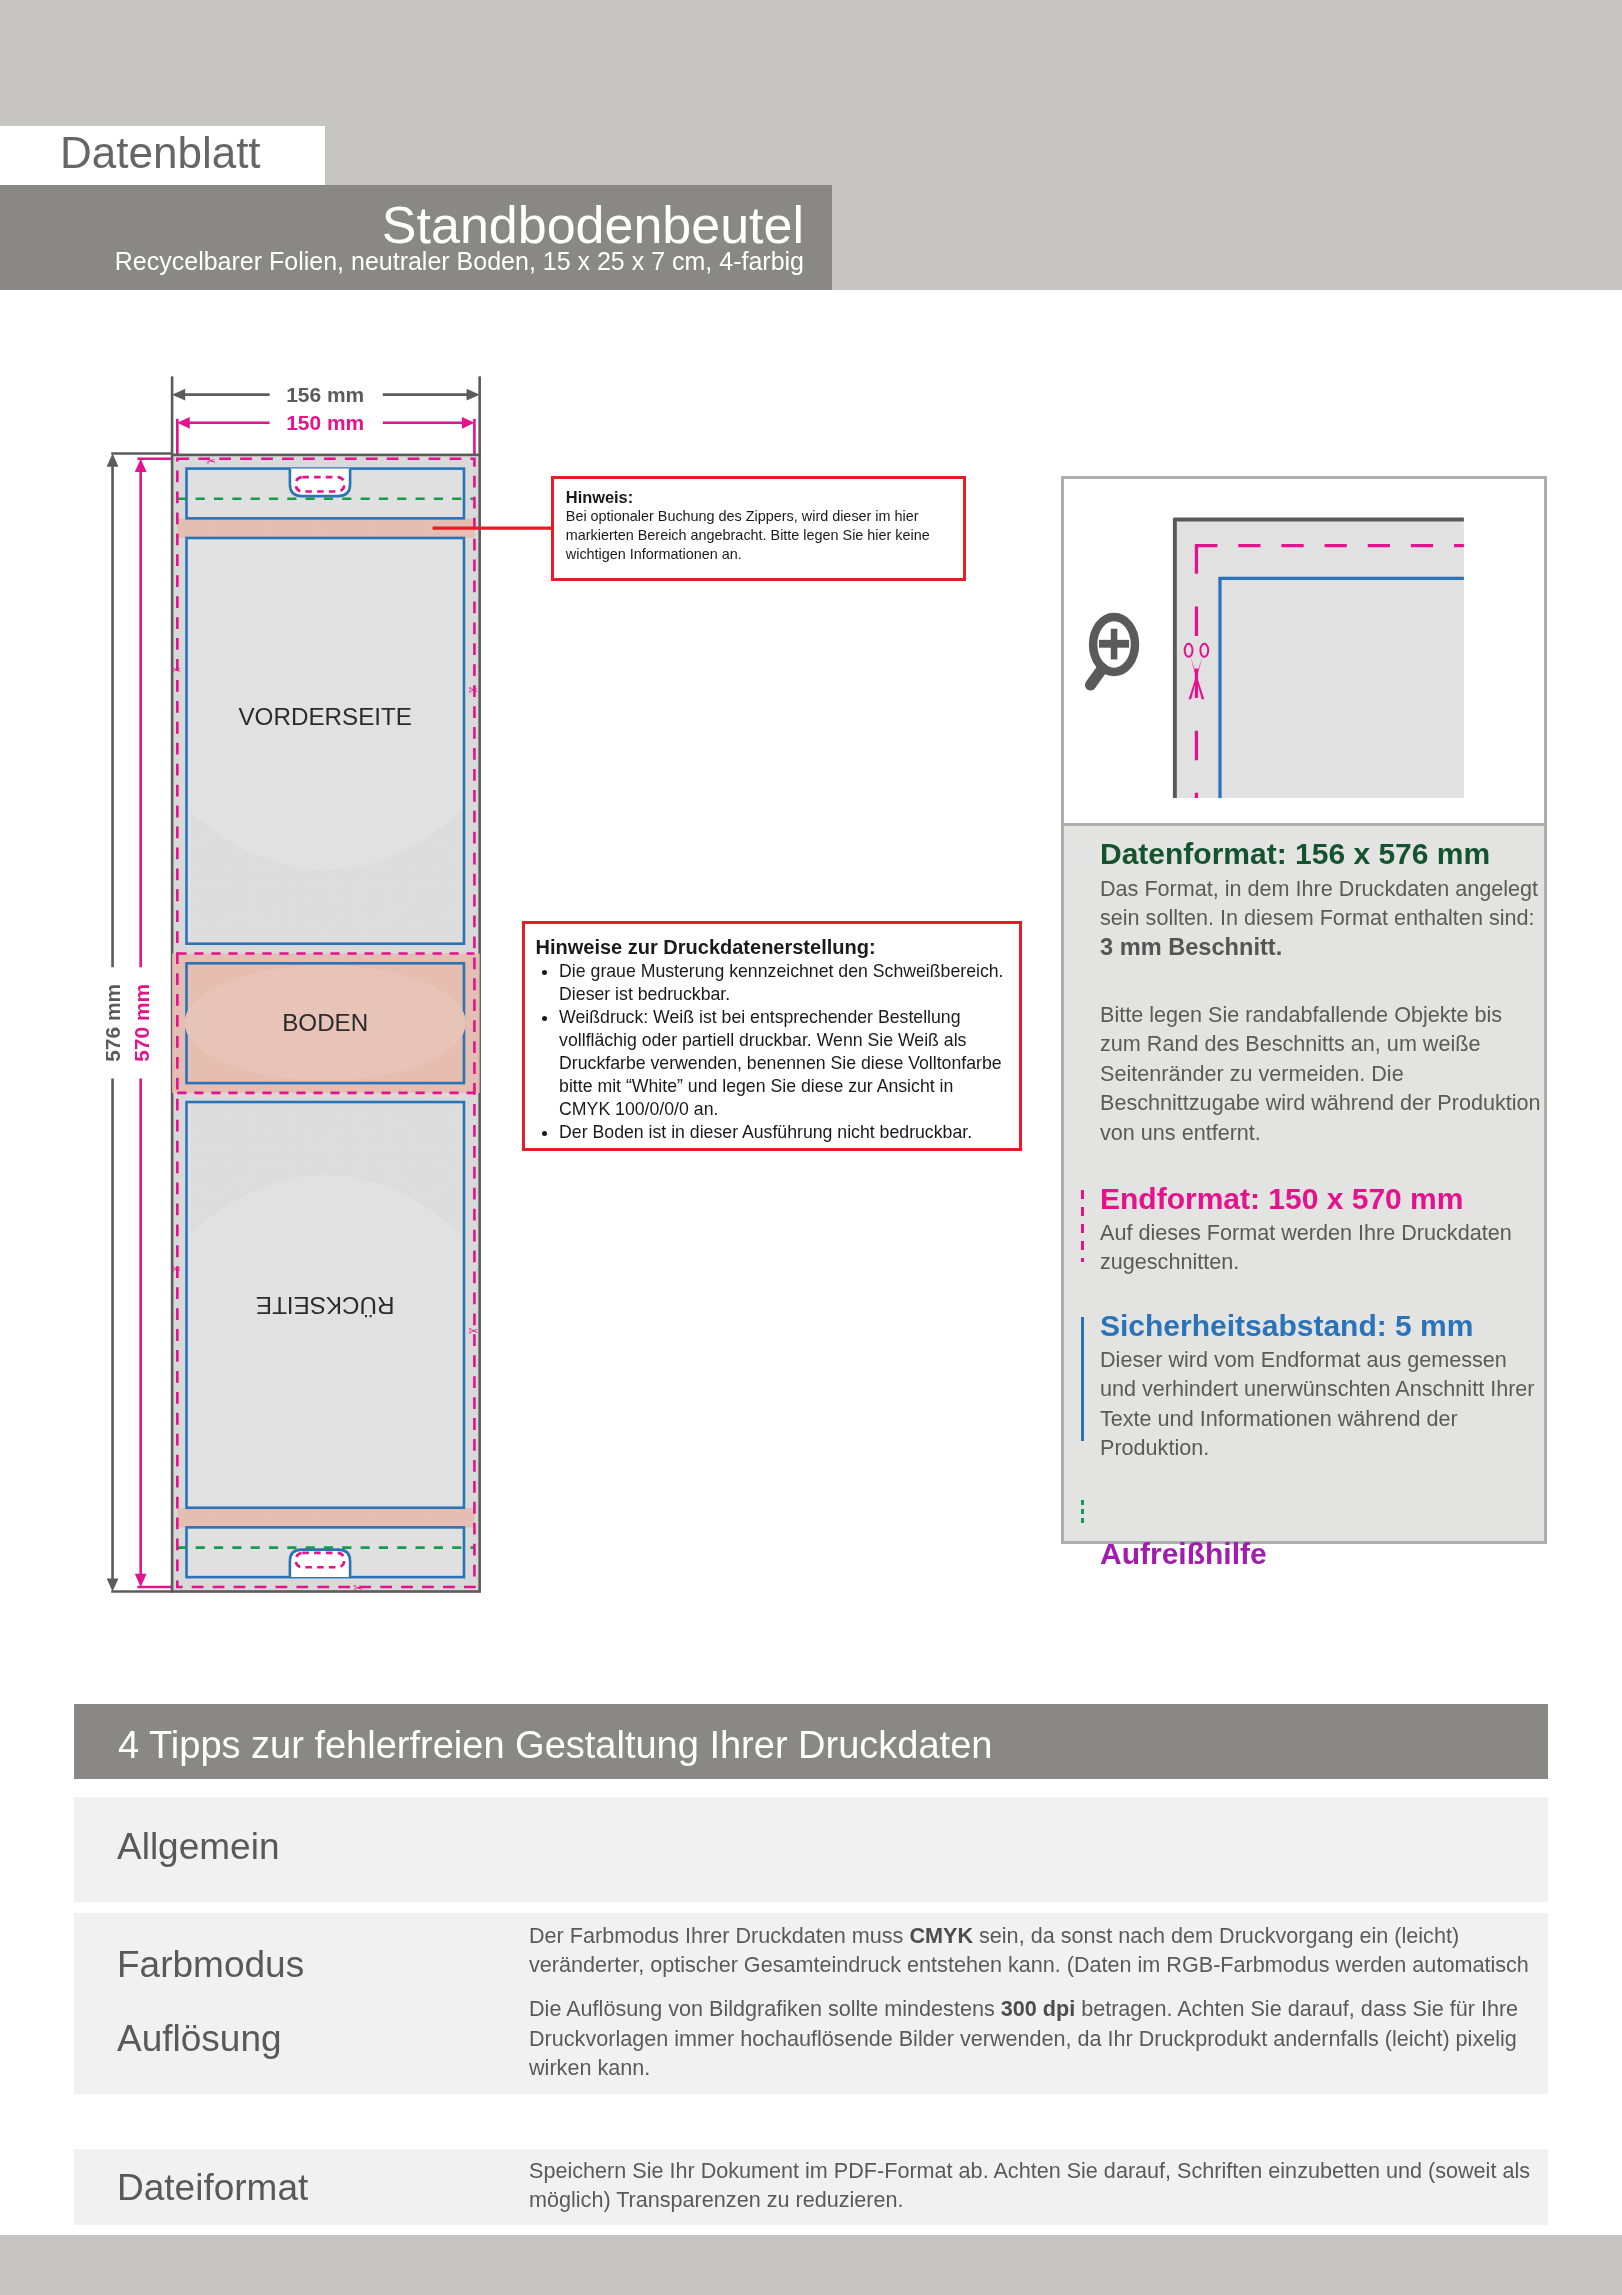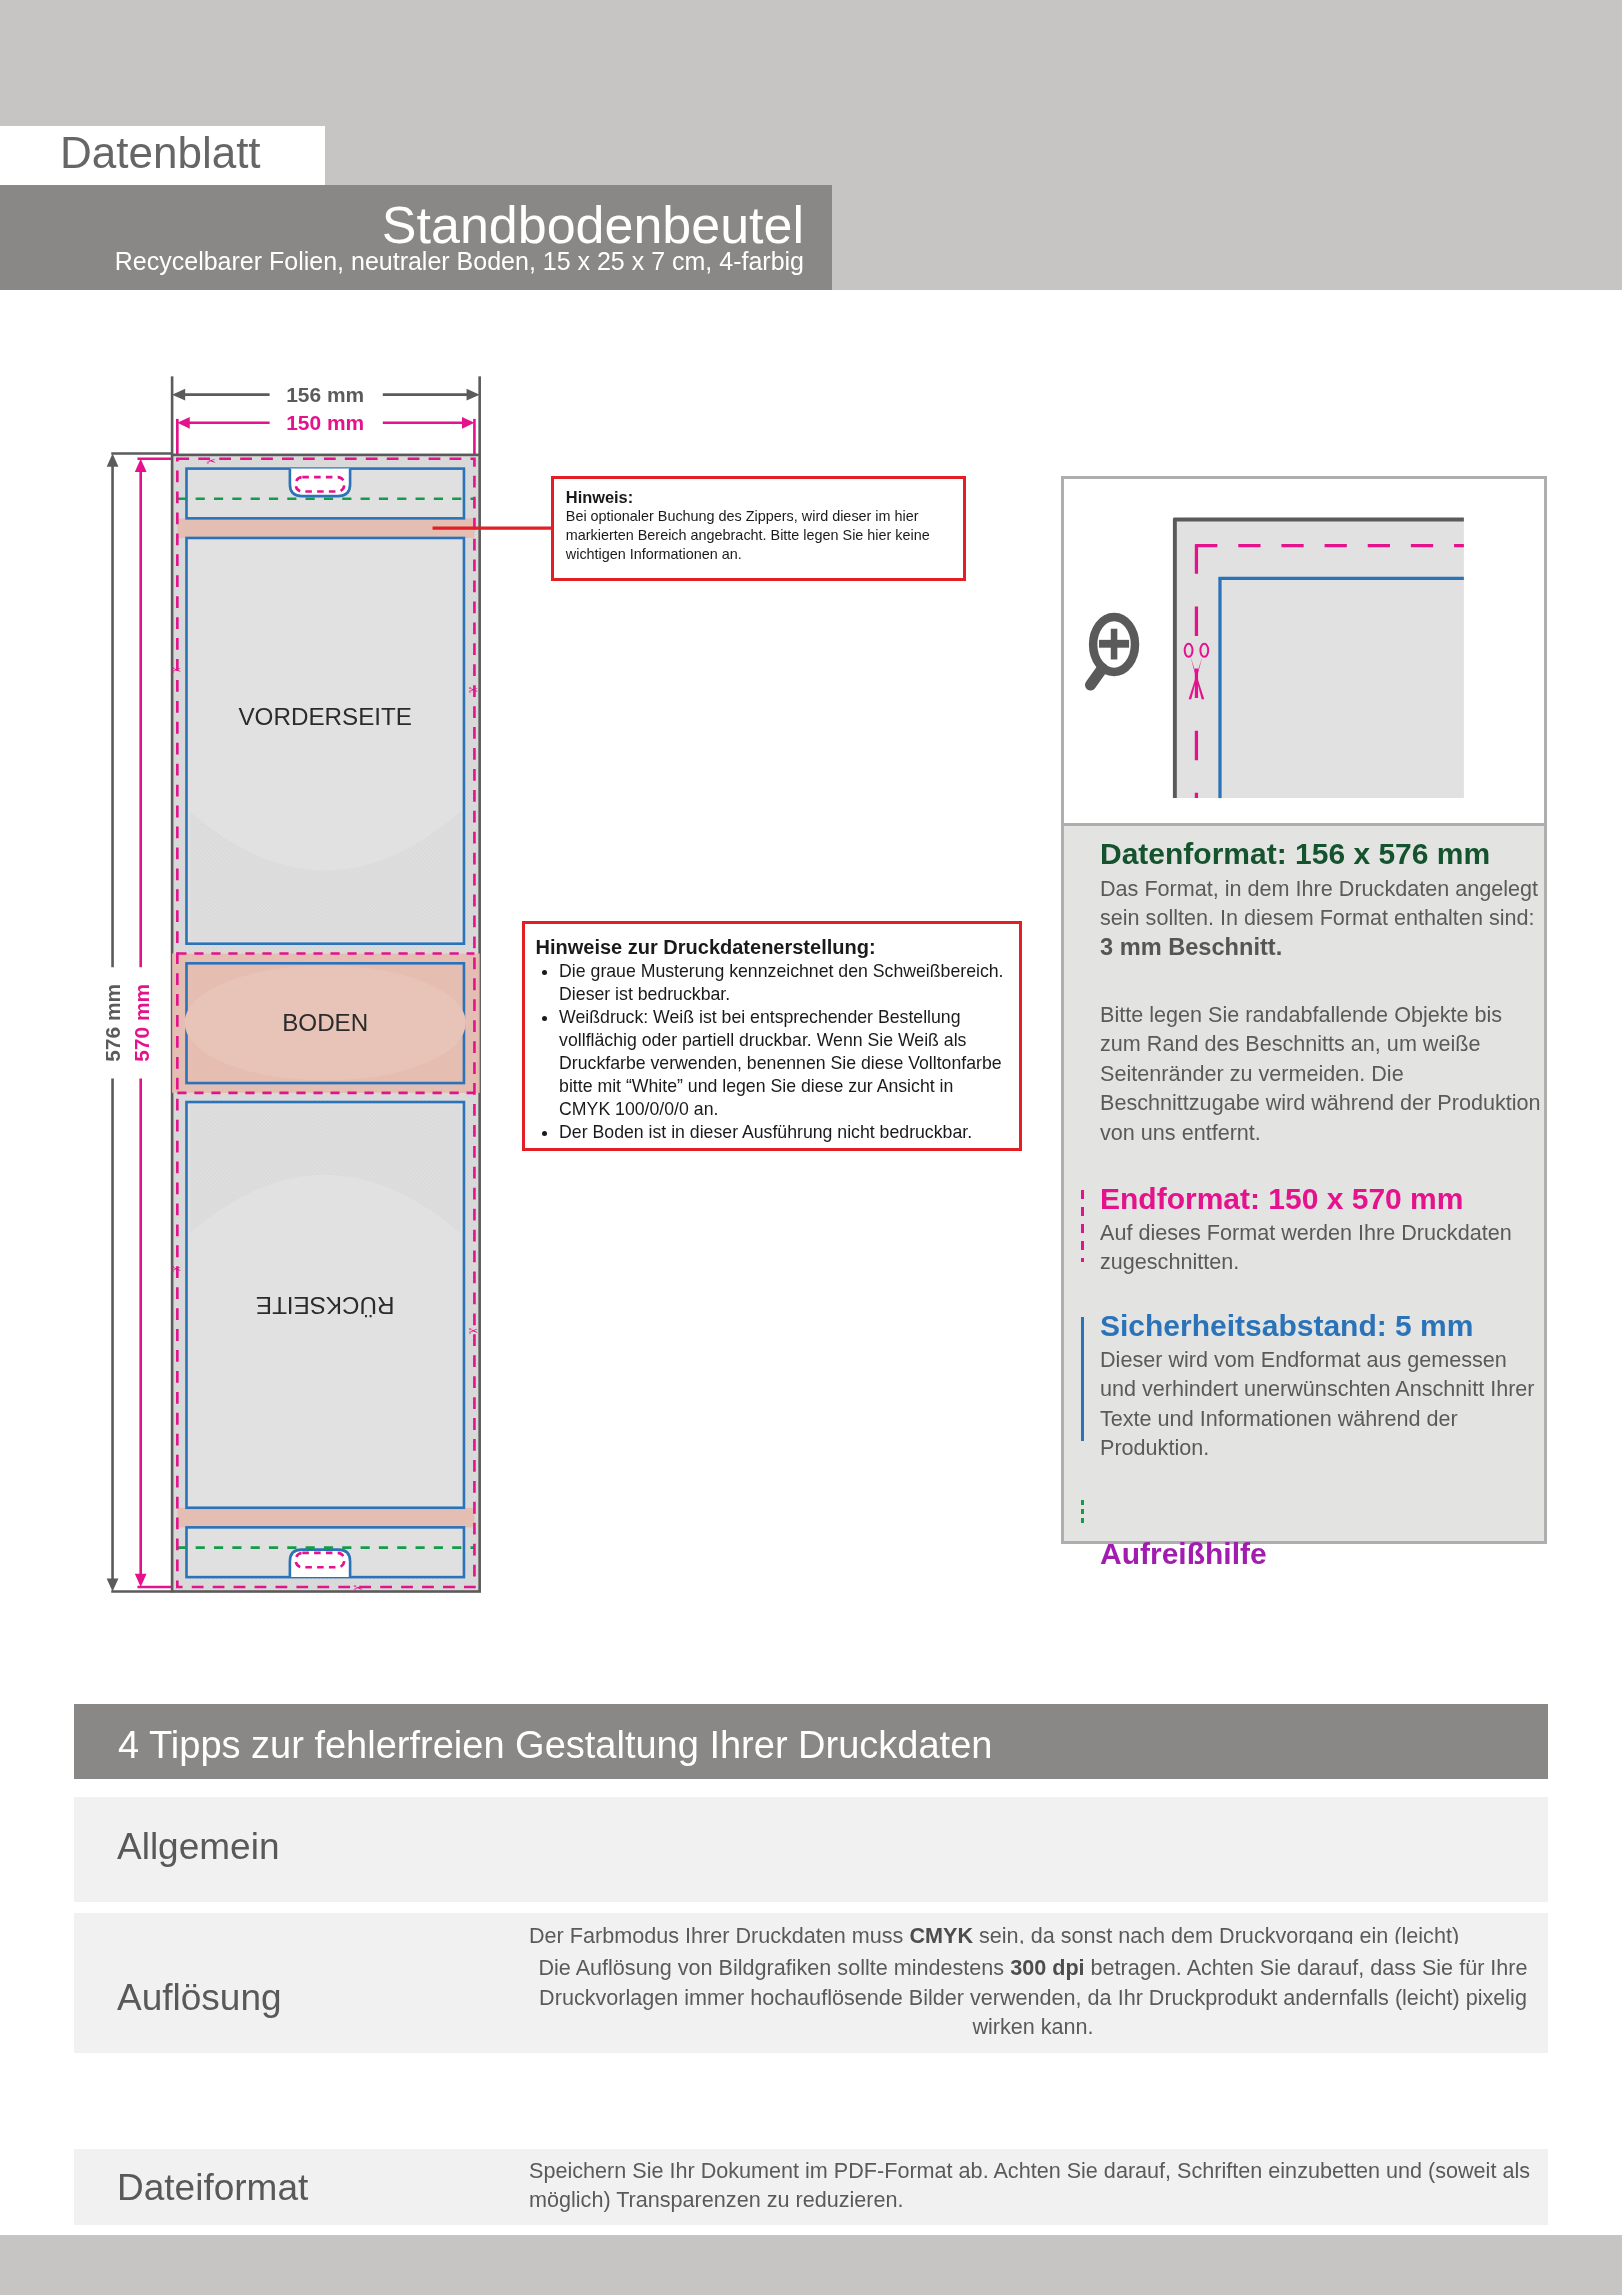--- a/index.html
+++ b/index.html
@@ -229,21 +229,21 @@
 <div class="abs" id="tips-hdr"></div>
 <div class="abs" id="tips-title">4 Tipps zur fehlerfreien Gestaltung Ihrer Druckdaten</div>
 
 <div class="abs tip-row" style="top:1797px;height:105px;">
   <div class="tip-label" style="top:29px;">Allgemein</div>
 </div>
 <div class="abs tip-row" style="top:1913px;height:78px;">
   <div class="tip-label" style="top:31px;">Farbmodus</div>
   <div class="tip-text" style="top:7.9px;"><span>Der Farbmodus Ihrer Druckdaten muss </span><b>CMYK</b><span> sein, da sonst nach dem Druckvorgang ein (leicht) veränderter, optischer Gesamteindruck entstehen kann. (Daten im RGB-Farbmodus werden automatisch durch uns nach </span><b>CMYK</b><span> fehlerfreien.)</span></div>
 </div>
-<div class="abs tip-row" style="top:1944px;height:109px;text-align:center;">
+<div class="abs tip-row" style="top:1985px;height:109px;">
   <div class="tip-label" style="top:33px;">Auflösung</div>
   <div class="tip-text" style="top:9.2px;"><span>Die Auflösung von Bildgrafiken sollte mindestens </span><b>300 dpi</b><span> betragen. Achten Sie darauf, dass Sie für Ihre Druckvorlagen immer hochauflösende Bilder verwenden, da Ihr Druckprodukt andernfalls (leicht) pixelig wirken kann.</span></div>
 </div>
 <div class="abs tip-row" style="top:2149px;height:76px;">
   <div class="tip-label" style="top:18.3px;">Dateiformat</div>
   <div class="tip-text" style="top:6.5px;"><span>Speichern Sie Ihr Dokument im PDF-Format ab. Achten Sie darauf, Schriften einzubetten und (soweit als möglich) Transparenzen zu reduzieren.</span></div>
 </div>
 
 <div class="abs" id="footer-band"></div>
 

